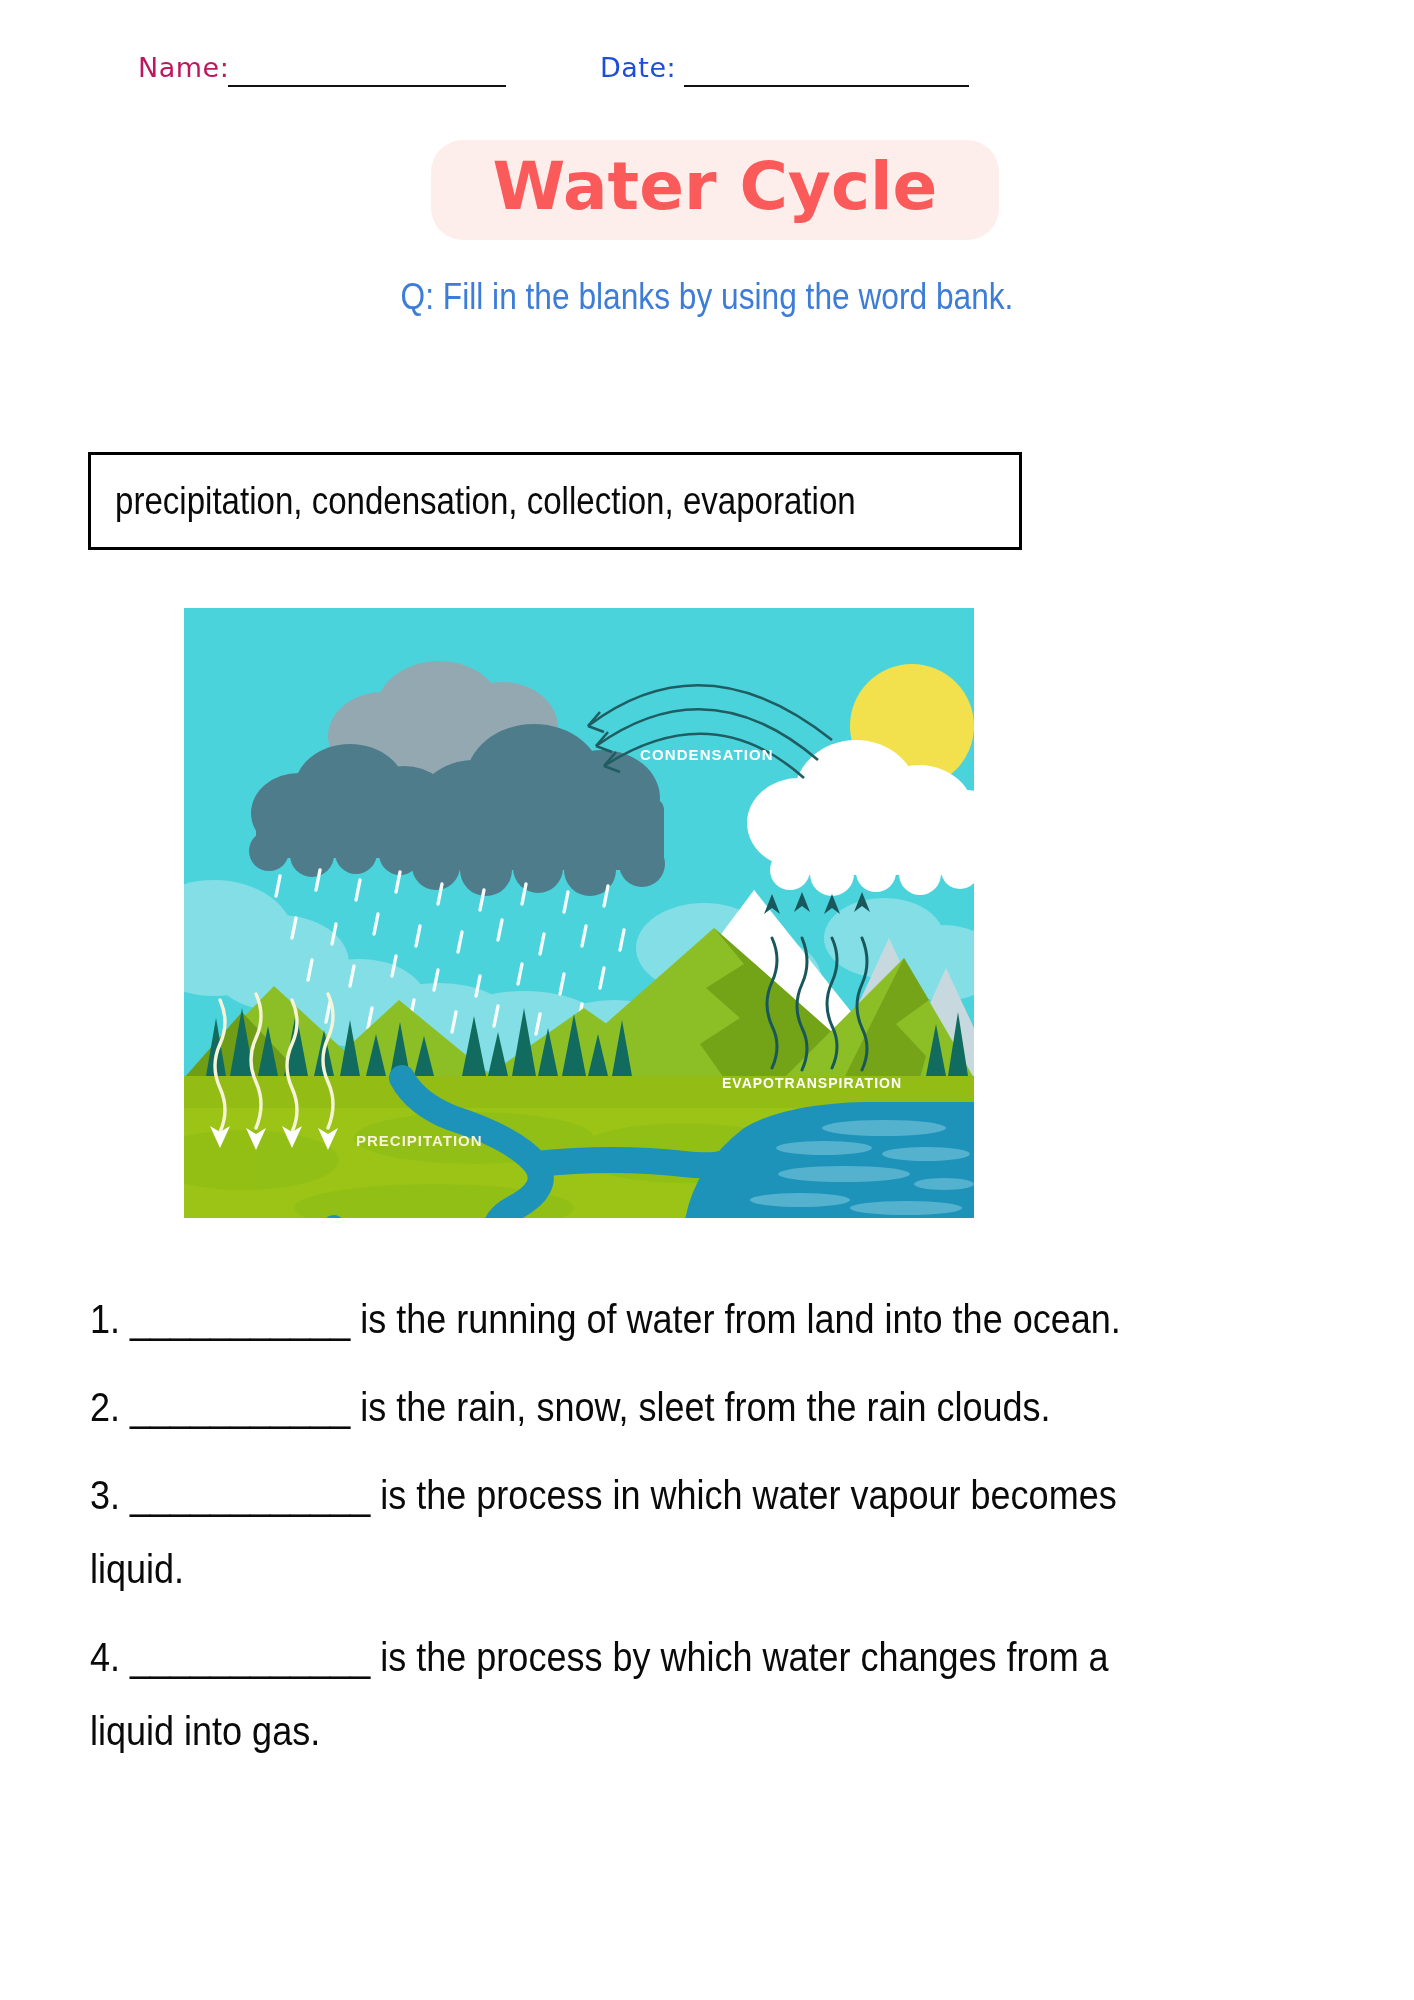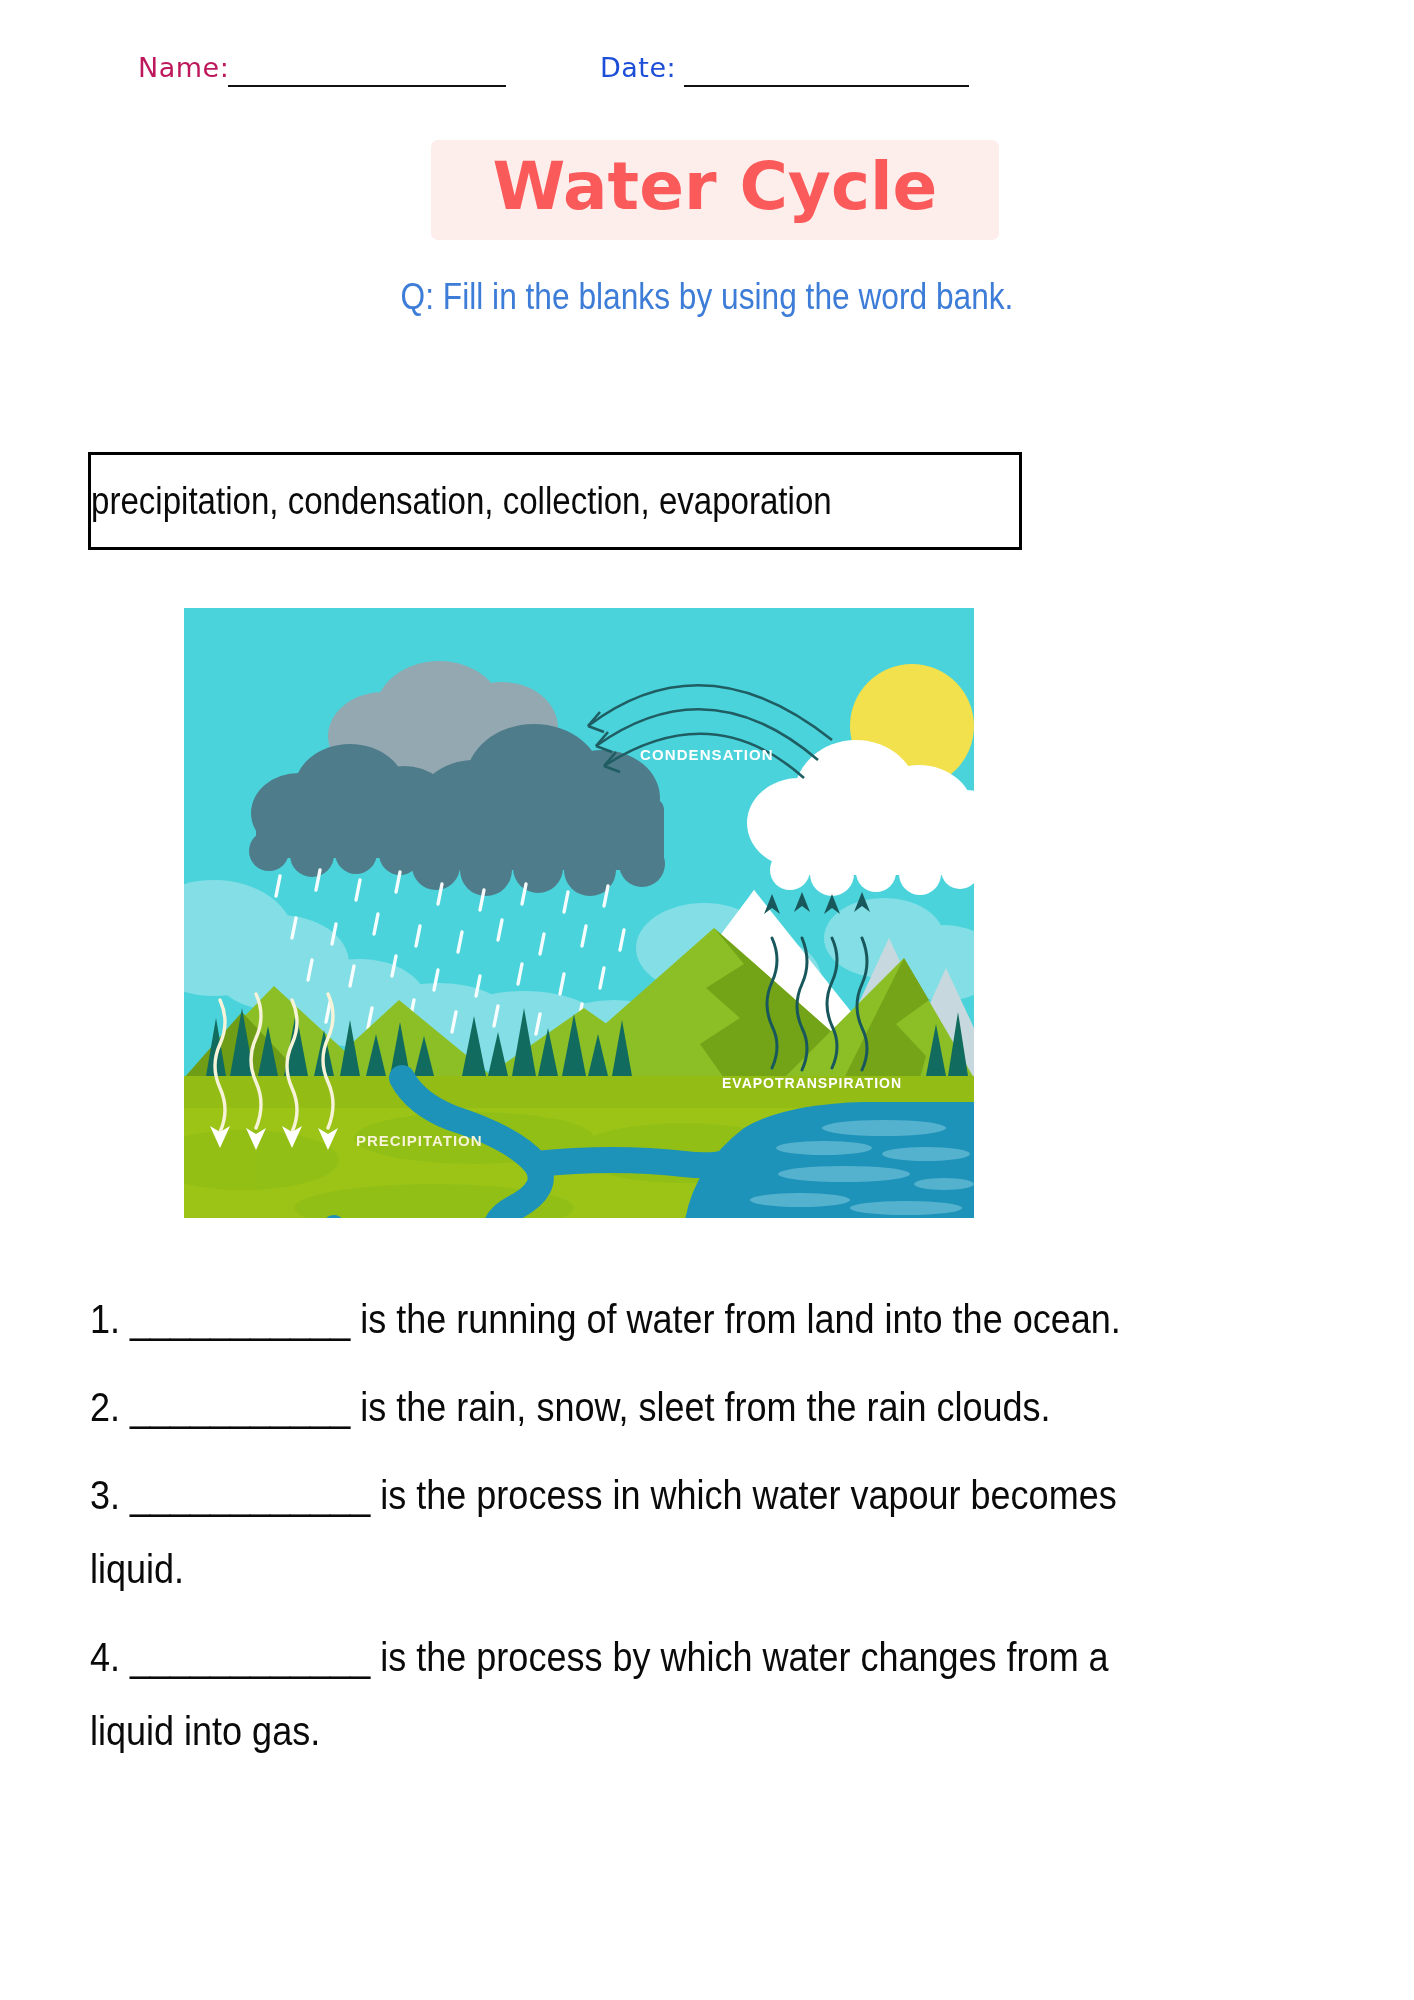--- a/index.html
+++ b/index.html
@@ -62,21 +62,21 @@
   .title-wrap {
     position: absolute;
     top: 140px;
     left: 0;
     width: 1414px;
     text-align: center;
   }
   .title-pill {
     display: inline-block;
     background: #FDEDEB;
-    border-radius: 7px;
+    border-radius: 32px;
     padding: 14px 62px 20px 62px;
     margin-left: 16px;
   }
   .title-text {
     font-family: "DejaVu Sans", sans-serif;
     font-weight: bold;
     font-size: 66px;
     line-height: 1.0;
     color: #FB5A5A;
     letter-spacing: 0px;
@@ -100,20 +100,21 @@
   .wordbank {
     position: absolute;
     top: 452px;
     left: 88px;
     width: 934px;
     height: 98px;
     border: 3px solid #000000;
     background: #ffffff;
     display: flex;
     align-items: center;
+    padding-left: 24px;
   }
   .wordbank-text {
     font-family: "Liberation Sans", sans-serif;
     font-size: 38px;
     color: #0a0a0a;
     transform: scaleX(0.87);
     transform-origin: left center;
     white-space: nowrap;
   }
 

